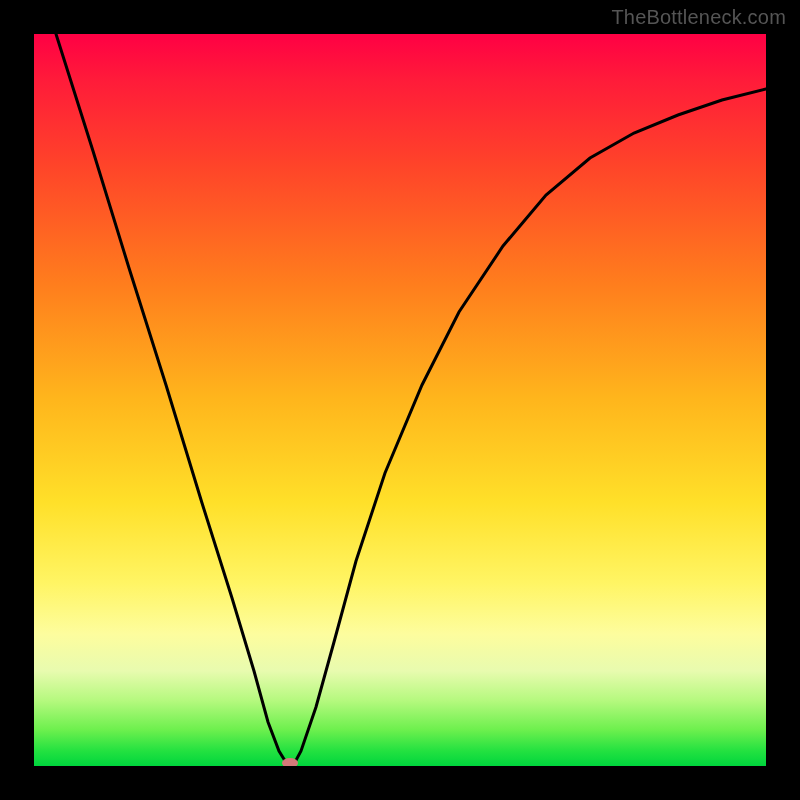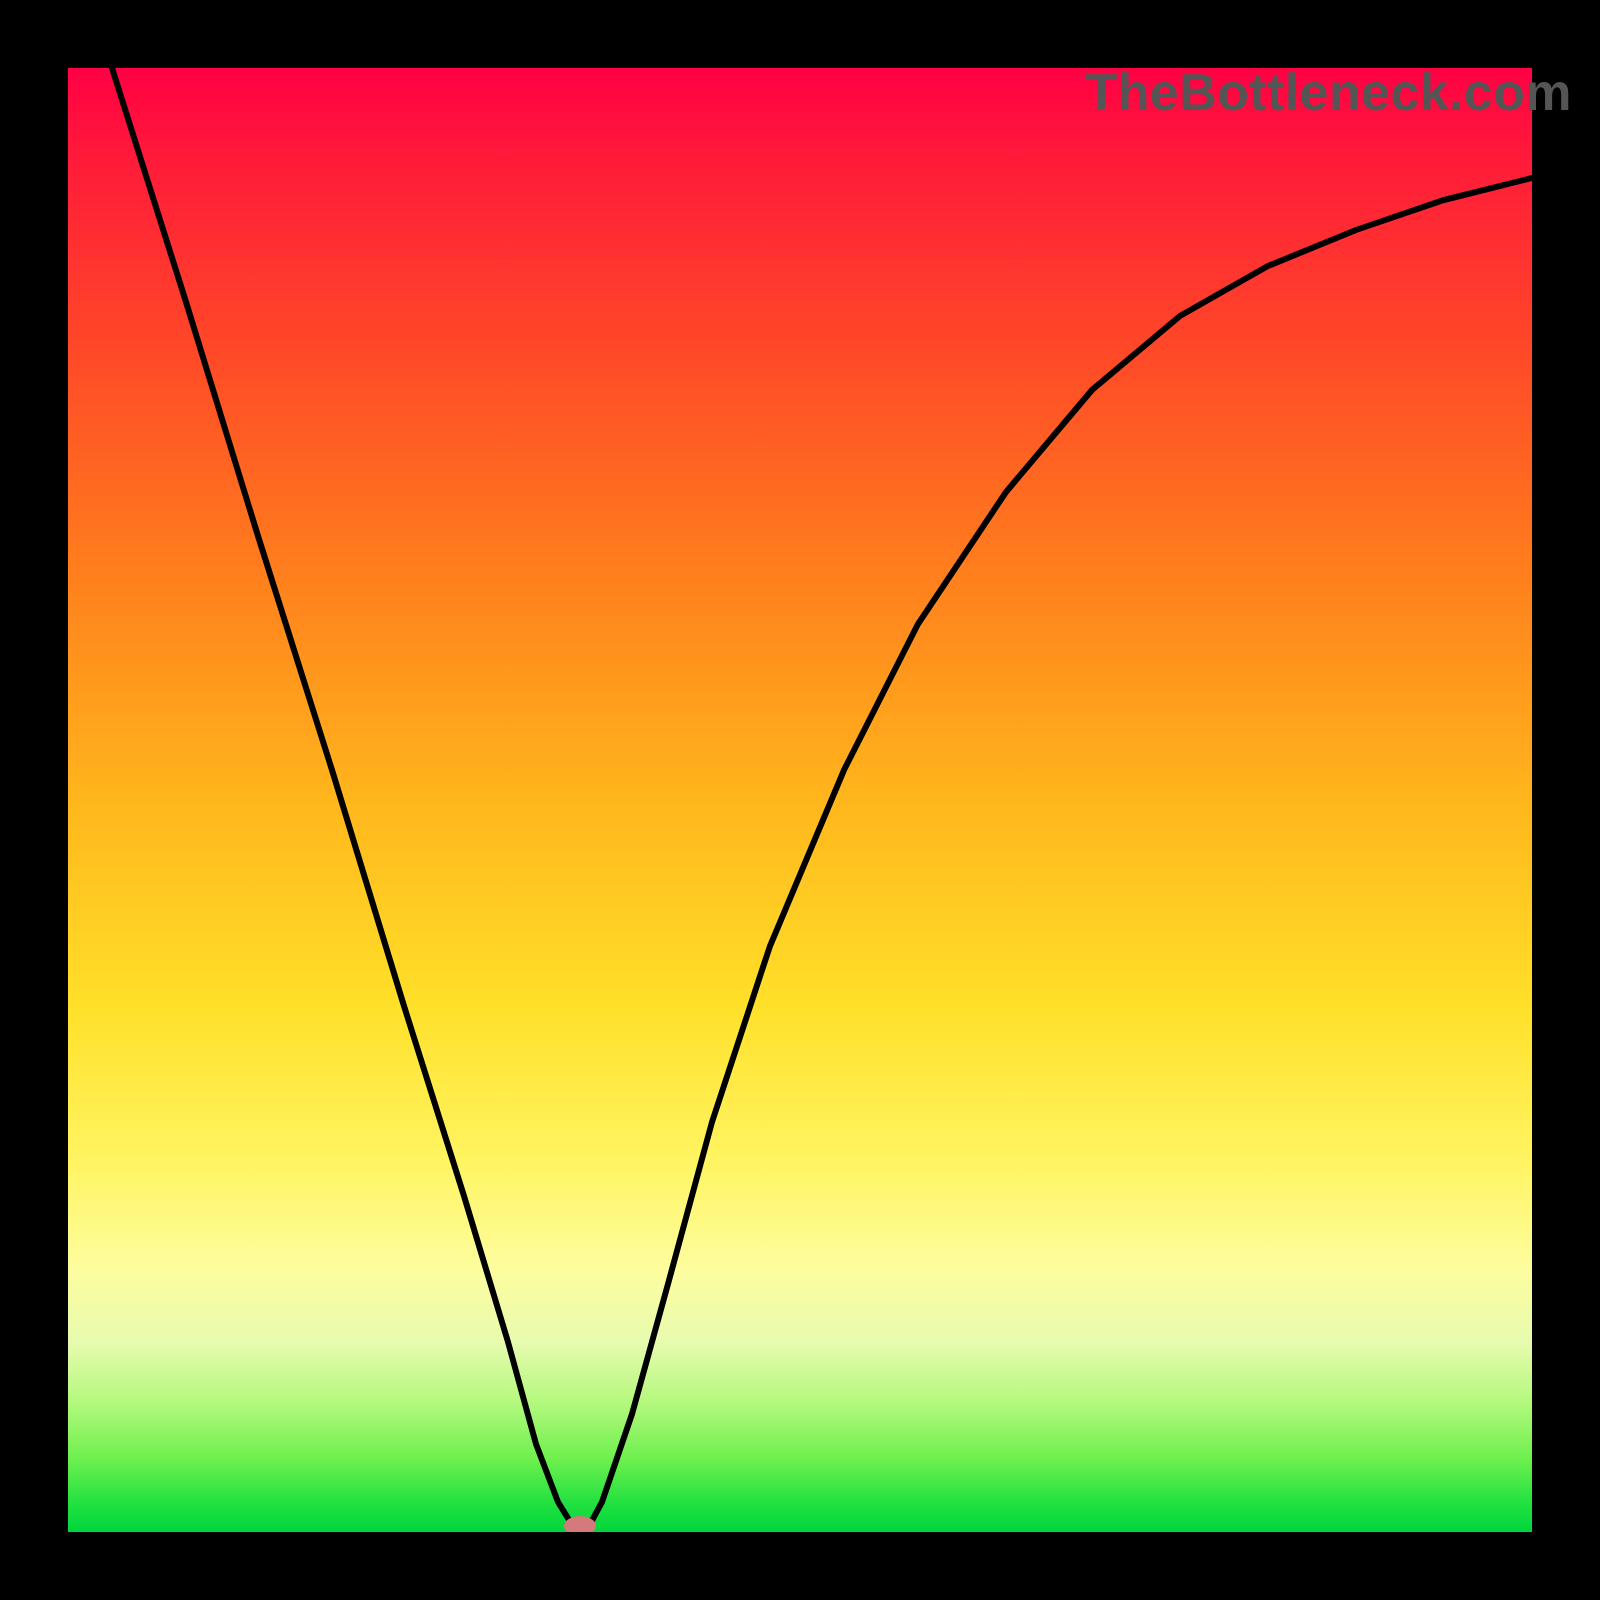--- a/index.html
+++ b/index.html
@@ -15,26 +15,25 @@
     position: relative;
     width: 800px;
     height: 800px;
     background: #000;
   }
   .watermark {
     position: absolute;
     top: 6px;
     right: 14px;
     color: #555;
-    font-size: 26px;
-    font-weight: 700;
+    font-size: 20px;
+    font-weight: 400;
     letter-spacing: 0.2px;
     z-index: 20;
     user-select: none;
-    margin-top: 25px;
   }
   .plot-area {
     position: absolute;
     left: 34px;
     top: 34px;
     width: 732px;
     height: 732px;
   }
   .gradient-bg {
     position: absolute;

